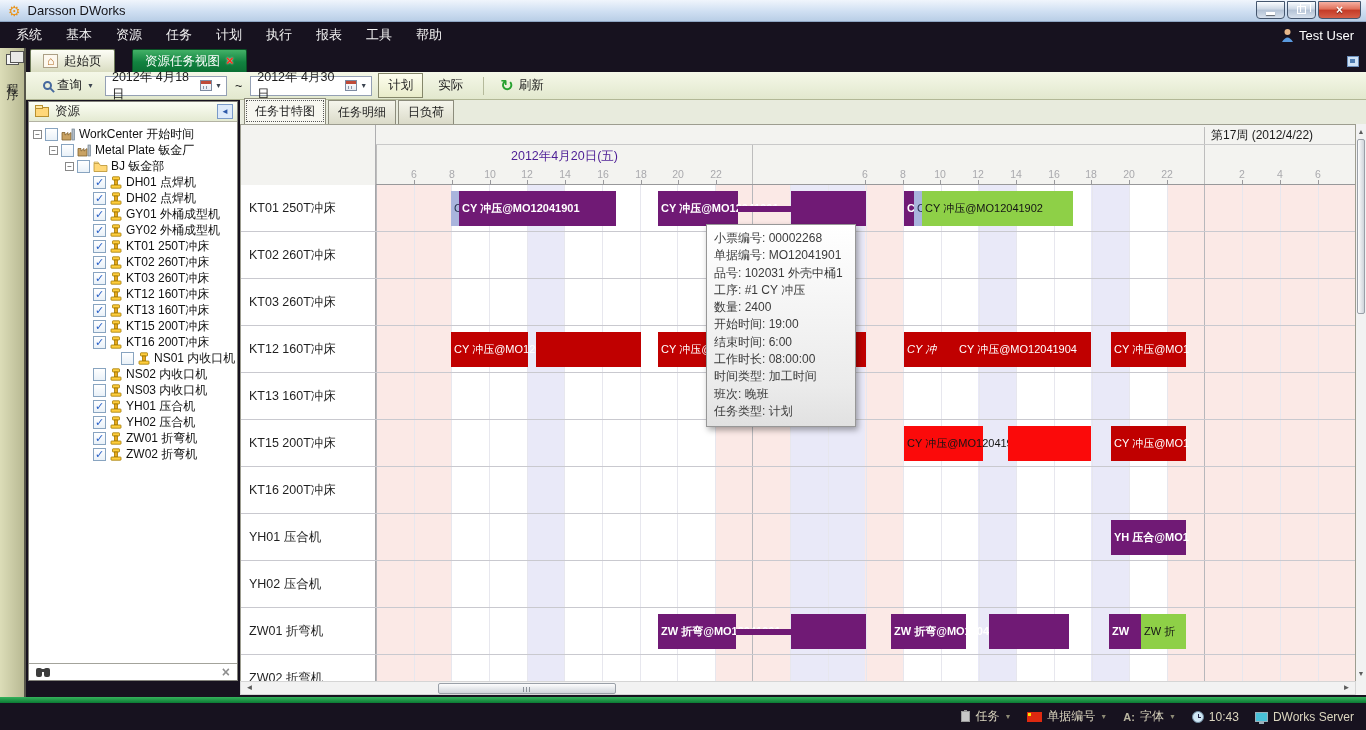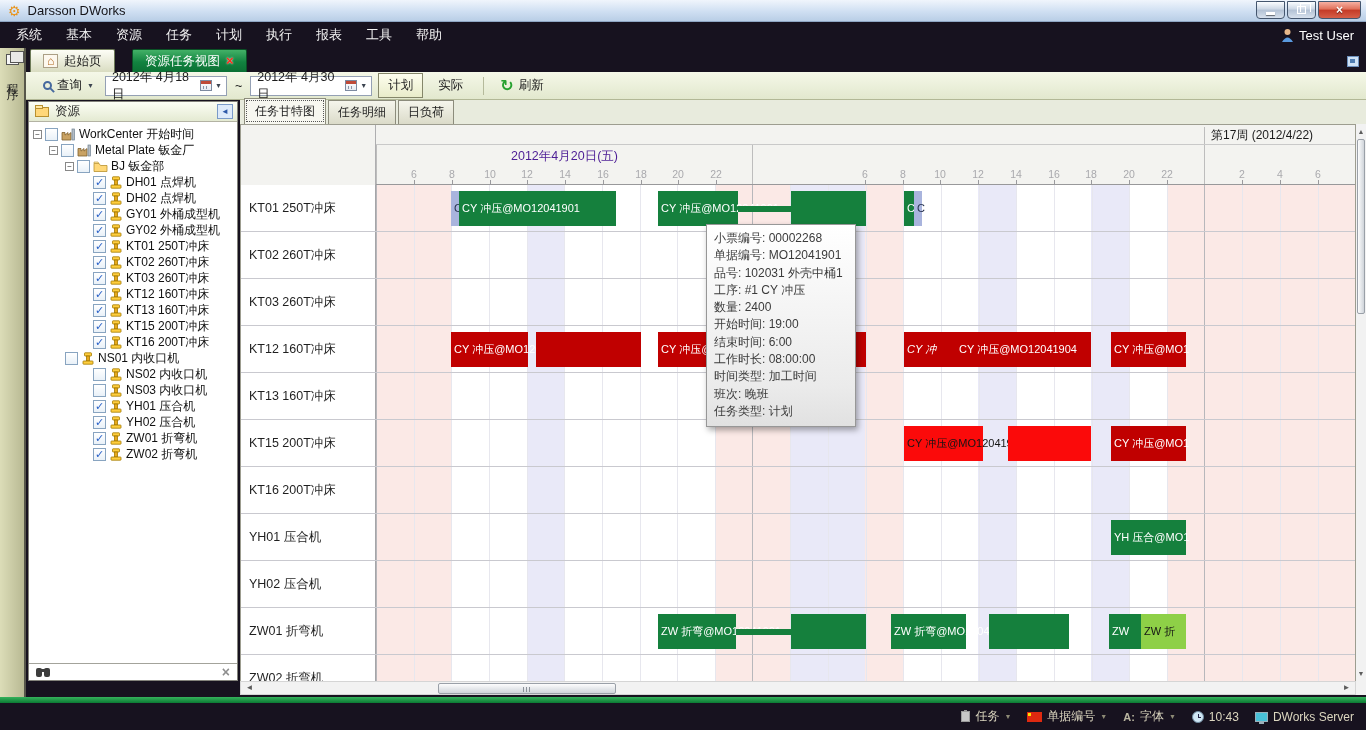--- a/index.html
+++ b/index.html
@@ -124,21 +124,21 @@
   .grid { position:absolute; top:0; height:100%; width:1px; background:#e7e7ee; z-index:1;}
   .gridb { position:absolute; top:0; height:100%; width:1px; background:#b7b7bb; z-index:1;}
   .g-rows { position:absolute; left:0; top:0; width:100%; height:100%; z-index:2; }
   .grow { position:absolute; left:0; width:100%; height:47px; border-bottom:1px solid #c9c9cf; }
   .glabel { position:absolute; left:0; top:0; width:135px; height:100%; background:#fff;
     border-right:1px solid #a5a5a8; padding:15px 0 0 8px; font-size:12.5px; color:#1f1f1f; }
   .bar { position:absolute; top:6px; height:35px; line-height:35px; font-size:11px; color:#fff;
     padding-left:3px; white-space:nowrap; z-index:2; }
   .bar.thin { top:21px; height:6px; padding:0; }
   .bar.darktext { color:#151515; }
-  .bar.cyan { background:#15803d; }
+  .bar.cyan { background:#701a75;font-weight:bold; }
   .bar.green { background:#8ed047; }
   .bar.darkRed { background:#c00000; }
   .bar.red { background:#fb0a0a; }
   .bar.slate { background:#a9b4dd; color:#24304d; }
 
   .tooltip { position:absolute; left:465px; top:99px; min-width:150px; z-index:10;
     background:linear-gradient(#ffffff,#ebebeb 80%,#e1e1e1); border:1px solid #979797;
     box-shadow:2px 3px 6px rgba(0,0,0,.35); padding:5px 9px 6px 7px; }
   .ttl { font-size:12px; line-height:17.3px; color:#3b3b3b; white-space:nowrap; }
 
@@ -426,21 +426,21 @@
         <div class="cb">✓</div>
         <div class="nico">
           <svg width="14" height="13">
             <rect x="3.5" y="0.8" width="7" height="3.2" rx="0.6" fill="#ffce3e" stroke="#a17800" stroke-width="0.8"></rect>
             <rect x="5.5" y="4" width="3" height="5" fill="#e9a91c" stroke="#a17800" stroke-width="0.8"></rect>
             <rect x="2" y="9" width="10" height="3.2" rx="0.6" fill="#ffce3e" stroke="#a17800" stroke-width="0.8"></rect>
           </svg>
         </div>
         <div class="tlabel">KT16 200T冲床</div>
       </div>
-      <div class="trow" style="padding-left: 24px;">
+      <div class="trow" style="padding-left: 80px;">
         <div class="spacer9"></div>
         <div class="cb"></div>
         <div class="nico">
           <svg width="14" height="13">
             <rect x="3.5" y="0.8" width="7" height="3.2" rx="0.6" fill="#ffce3e" stroke="#a17800" stroke-width="0.8"></rect>
             <rect x="5.5" y="4" width="3" height="5" fill="#e9a91c" stroke="#a17800" stroke-width="0.8"></rect>
             <rect x="2" y="9" width="10" height="3.2" rx="0.6" fill="#ffce3e" stroke="#a17800" stroke-width="0.8"></rect>
           </svg>
         </div>
         <div class="tlabel">NS01 内收口机</div>
@@ -623,20 +623,21 @@
       <div class="g-rows">
         <div class="grow" style="top: 0px;">
           <div class="glabel">KT01 250T冲床</div>
           <div class="bar slate" style="left: 210px; width: 8px;">C</div>
           <div class="bar cyan" style="left: 218px; width: 157px;">CY 冲压@MO12041901</div>
           <div class="bar cyan" style="left: 417px; width: 80px;">CY 冲压@MO12041901</div>
           <div class="bar cyan thin" style="left: 497px; width: 53px;"></div>
           <div class="bar cyan" style="left: 550px; width: 75px;"></div>
           <div class="bar cyan" style="left: 663px; width: 10px;">C</div>
           <div class="bar slate" style="left: 673px; width: 8px;">C</div>
+          <div class="bar green darktext" style="left: 681px; width: 151px;">CY 冲压@MO12041902</div>
         </div>
         <div class="grow" style="top: 47px;">
           <div class="glabel">KT02 260T冲床</div>
         </div>
         <div class="grow" style="top: 94px;">
           <div class="glabel">KT03 260T冲床</div>
         </div>
         <div class="grow" style="top: 141px;">
           <div class="glabel">KT12 160T冲床</div>
           <div class="bar darkRed" style="left: 210px; width: 77px;">CY 冲压@MO12041904</div>

